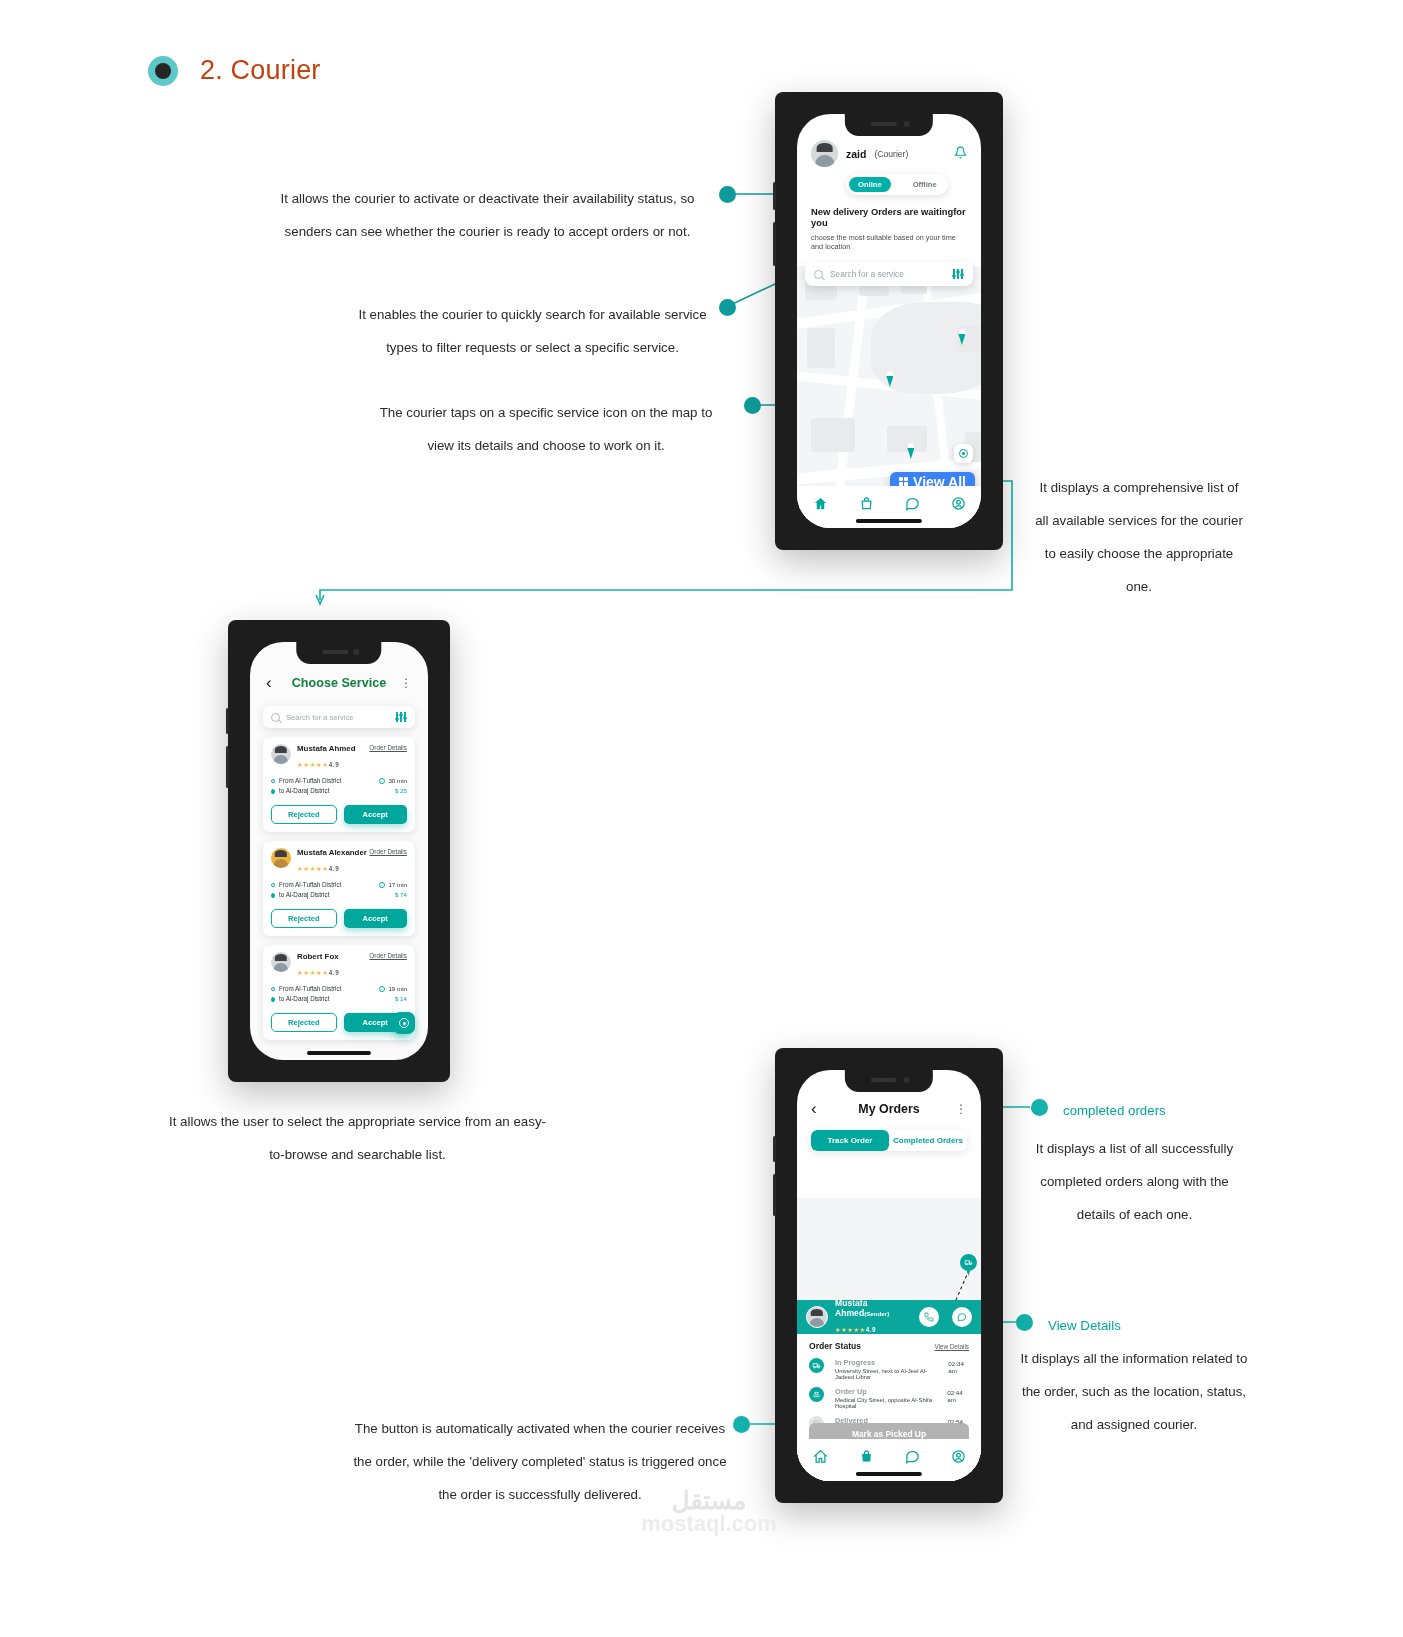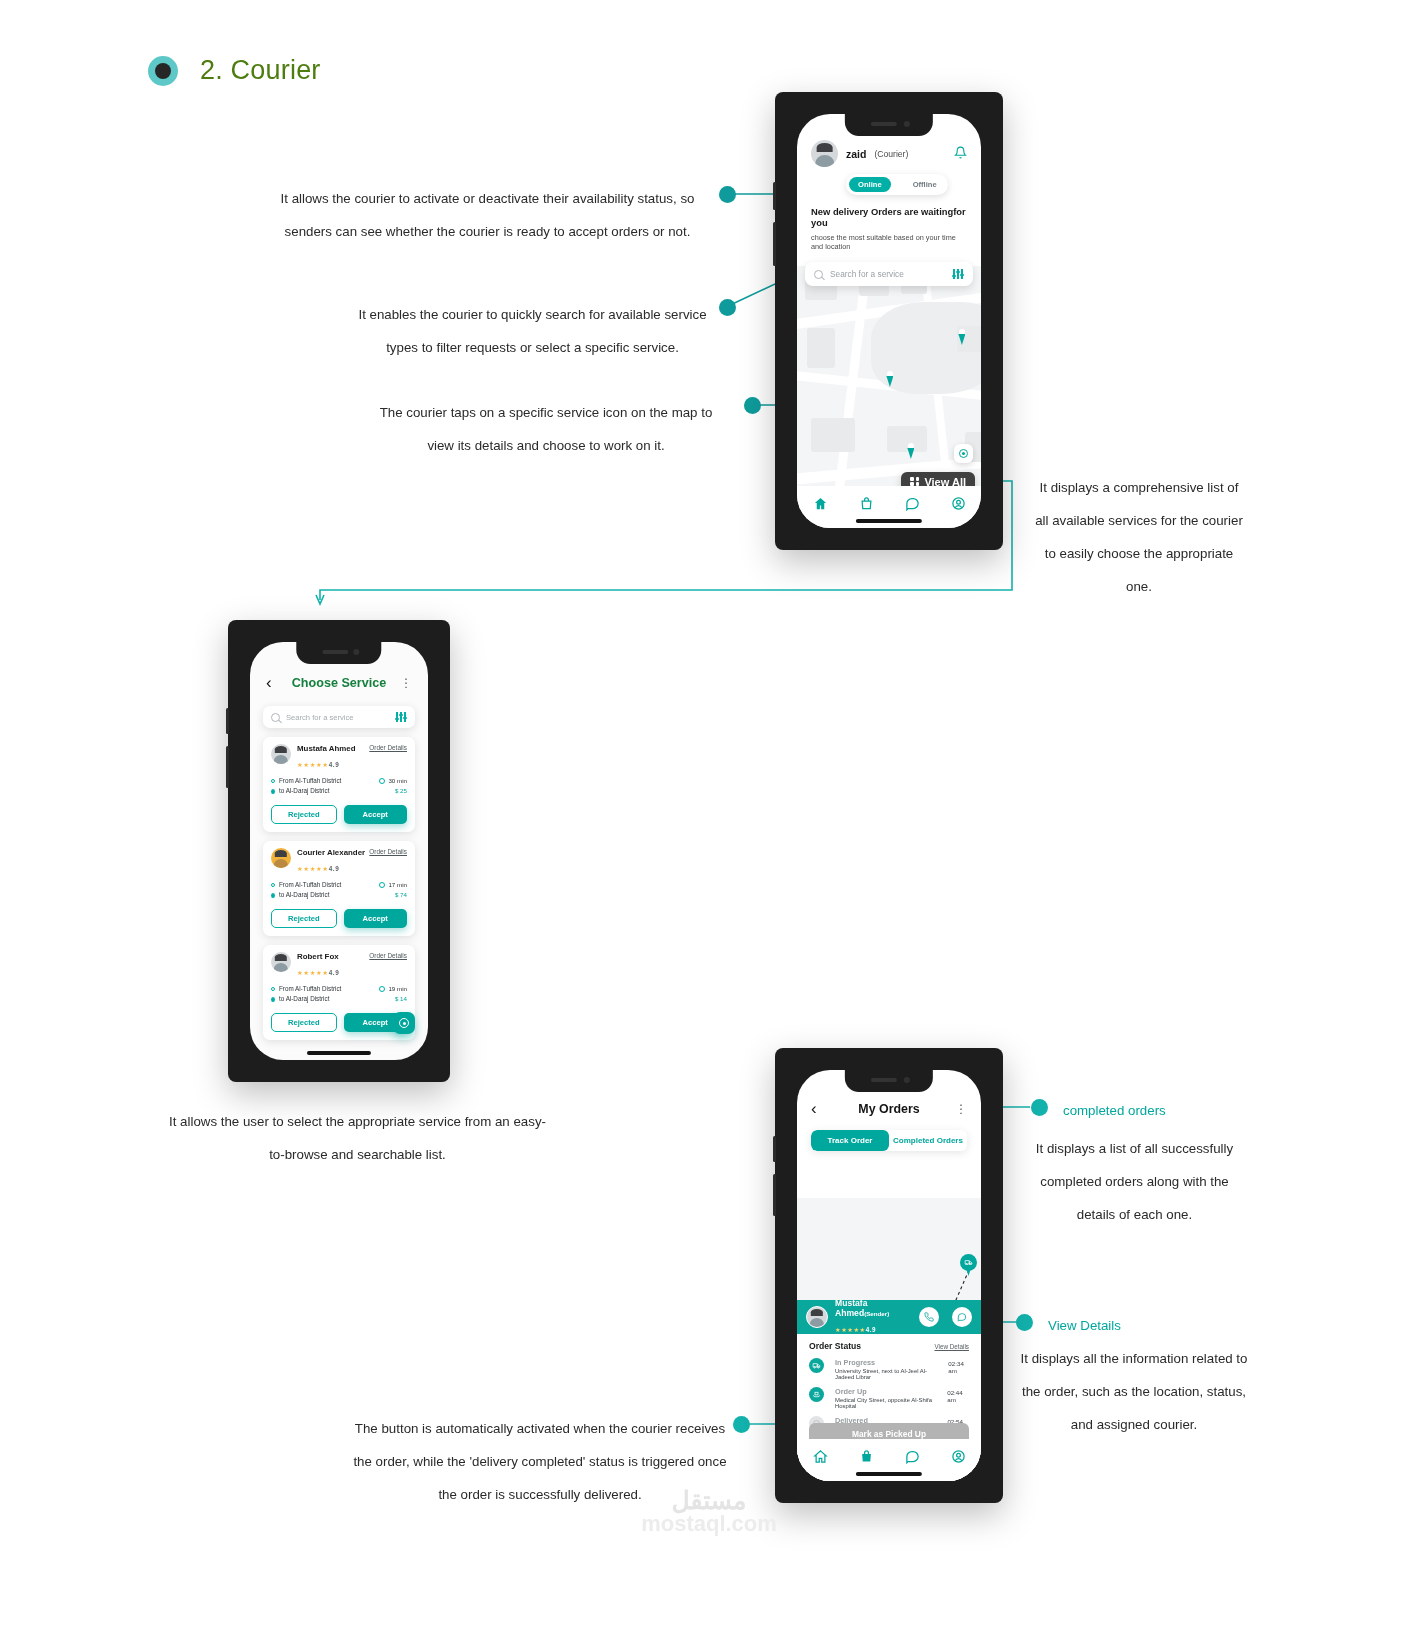--- a/index.html
+++ b/index.html
@@ -9,21 +9,21 @@
     font-family: "Liberation Sans", sans-serif;
     overflow: hidden;
   }
   .page { position: relative; width: 1403px; height: 1637px; background: #fff; }
 
   
   .title-row { position: absolute; left: 148px; top: 55px; display: flex; align-items: center; gap: 22px; }
   .title-dot { width: 30px; height: 30px; border-radius: 50%; background: #5ec8c8;
                display: flex; align-items: center; justify-content: center; }
   .title-dot i { width: 16px; height: 16px; border-radius: 50%; background: #262626; display:block; }
-  .title-text { font-size: 27px; color: #4d7c0f; letter-spacing: .2px; font-weight: 400; }
+  .title-text { font-size: 27px; color: #c2410c; letter-spacing: .2px; font-weight: 400; }
 
   
   .note { position: absolute; font-size: 13.3px; color: #2a2a2a; line-height: 33px; }
   .note.center { text-align: center; }
   .note.left { text-align: left; }
 
   
   .conn { position: absolute; }
   .dot { position: absolute; width: 17px; height: 17px; border-radius: 50%; background: #0f9b9b; }
   .dot.lite { background: #13b2ad; }
@@ -82,23 +82,23 @@
   .map .park { position:absolute; background:#eceef0; border-radius: 40% 30% 45% 35%; }
   .pin { position: absolute; width: 16px; height: 21px; }
   .pin .head { width:16px; height:16px; border-radius:50%; background:#00a79d; }
   .pin .head::after { content:""; position:absolute; left:5px; top:4.5px; width:6px; height:6px; border-radius:50%; background:#fff; }
   .pin .tail { position:absolute; left:4.4px; top:10px; width:7px; height:11px; background:#00a79d;
                clip-path: polygon(0 0, 100% 0, 50% 100%); }
   .gps-btn { position: absolute; right: 8px; background: #fff; width: 19px; height: 19px; border-radius: 6px;
              box-shadow: 0 2px 6px rgba(0,0,0,.16); display:flex; align-items:center; justify-content:center; }
   .gps-btn i { width: 9px; height: 9px; border: 1.4px solid #00a79d; border-radius: 50%; position: relative; display:block; }
   .gps-btn i::after{content:"";position:absolute;left:2.3px;top:2.3px;width:3px;height:3px;border-radius:50%;background:#00a79d;}
-  .viewall { position:absolute; right: 6px; background: #404040; color:#fff; border-radius: 6px;
+  .viewall { position:absolute; right: 6px; background: #3b82f6; color:#fff; border-radius: 6px;
              height: 19px; display: flex; align-items: center; gap: 5px; padding: 0 9px;
-             font-size: 11px; font-weight: bold; box-shadow: 0 3px 8px rgba(0,0,0,.18); }
+             font-size: 14px; font-weight: bold; box-shadow: 0 3px 8px rgba(0,0,0,.18); }
   .grid4 { width: 9px; height: 9px; display:grid; grid-template-columns: 1fr 1fr; gap: 1.6px; flex:none; }
   .grid4 s { display:block; background:#fff; border-radius:1px; }
   .tabbar { position:absolute; left:0; right:0; bottom:0; height: 42px; background:#fff;
             display:flex; align-items:center; justify-content: space-around; padding-bottom: 8px; }
   .tabico { width: 15px; height: 15px; color: #00a79d; }
   .tabico svg { width:100%; height:100%; display:block; }
 
   
   #phone2 { left: 228px; top: 620px; width: 222px; height: 462px; }
   .p2-top { padding: 32px 16px 0 16px; display: flex; align-items: center; }
@@ -410,21 +410,21 @@
       </div>
 
       <div class="card">
         <span class="orderlink">Order Details</span>
         <div class="card-head">
           <span class="avatar a2 y">
               <s class="hair"></s>
               <s class="face" style="background:#b98a3f"></s>
             </span>
           <span>
-            <span class="cname" style="display:block">Courier Alexander</span>
+            <span class="cname" style="display:block">Mustafa Alexander</span>
             <span class="stars">★★★★★</span><b class="stars" style="color:#5d6468"><span>4.9</span></b>
           </span>
         </div>
         <div class="route">
           <div class="r">
               <s class="cir"></s>
               <span>From Al-Tuffah District</span>
             </div>
           <div class="r">
               <s class="pn"></s>

